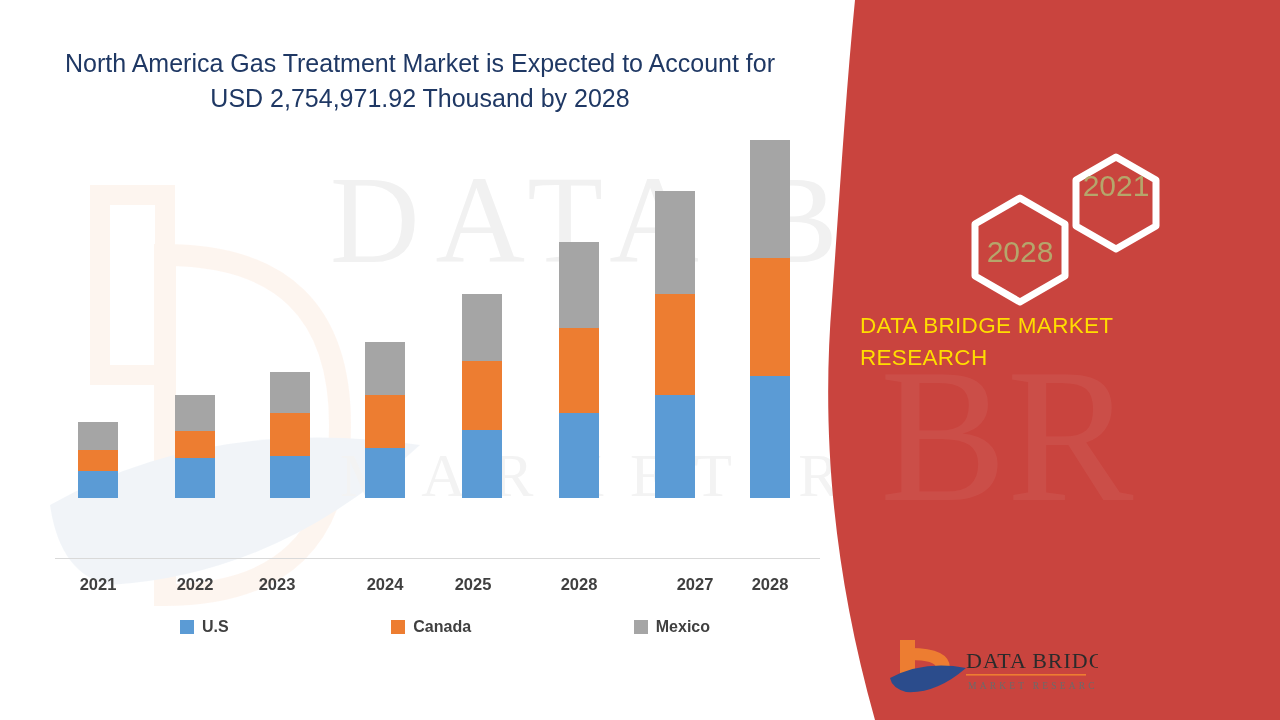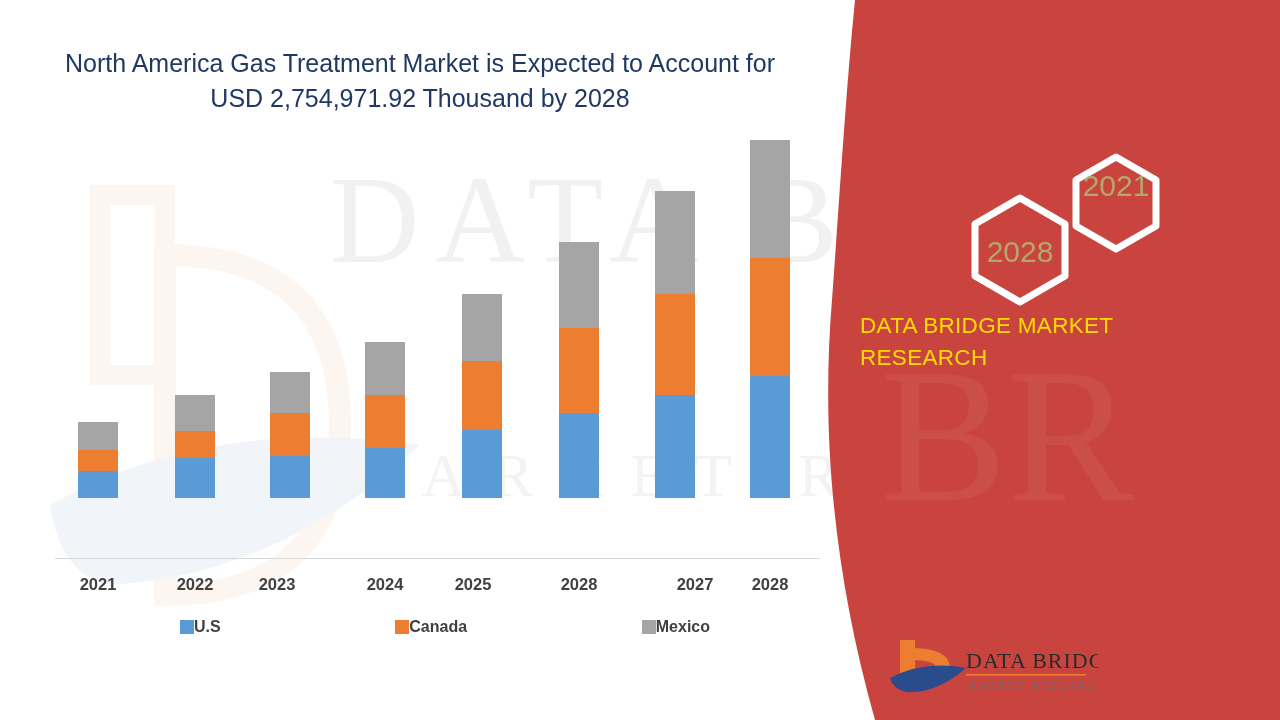--- a/index.html
+++ b/index.html
@@ -110,21 +110,21 @@
     left: 180px;
     top: 618px;
     width: 530px;
     display: flex;
     justify-content: space-between;
     align-items: center;
   }
   .legend-item {
     display: flex;
     align-items: center;
-    gap: 0;
+    gap: 8px;
   }
   .legend-swatch {
     width: 14px;
     height: 14px;
     display: inline-block;
   }
   .legend-label {
     font-size: 16px;
     font-weight: bold;
     color: #404040;

